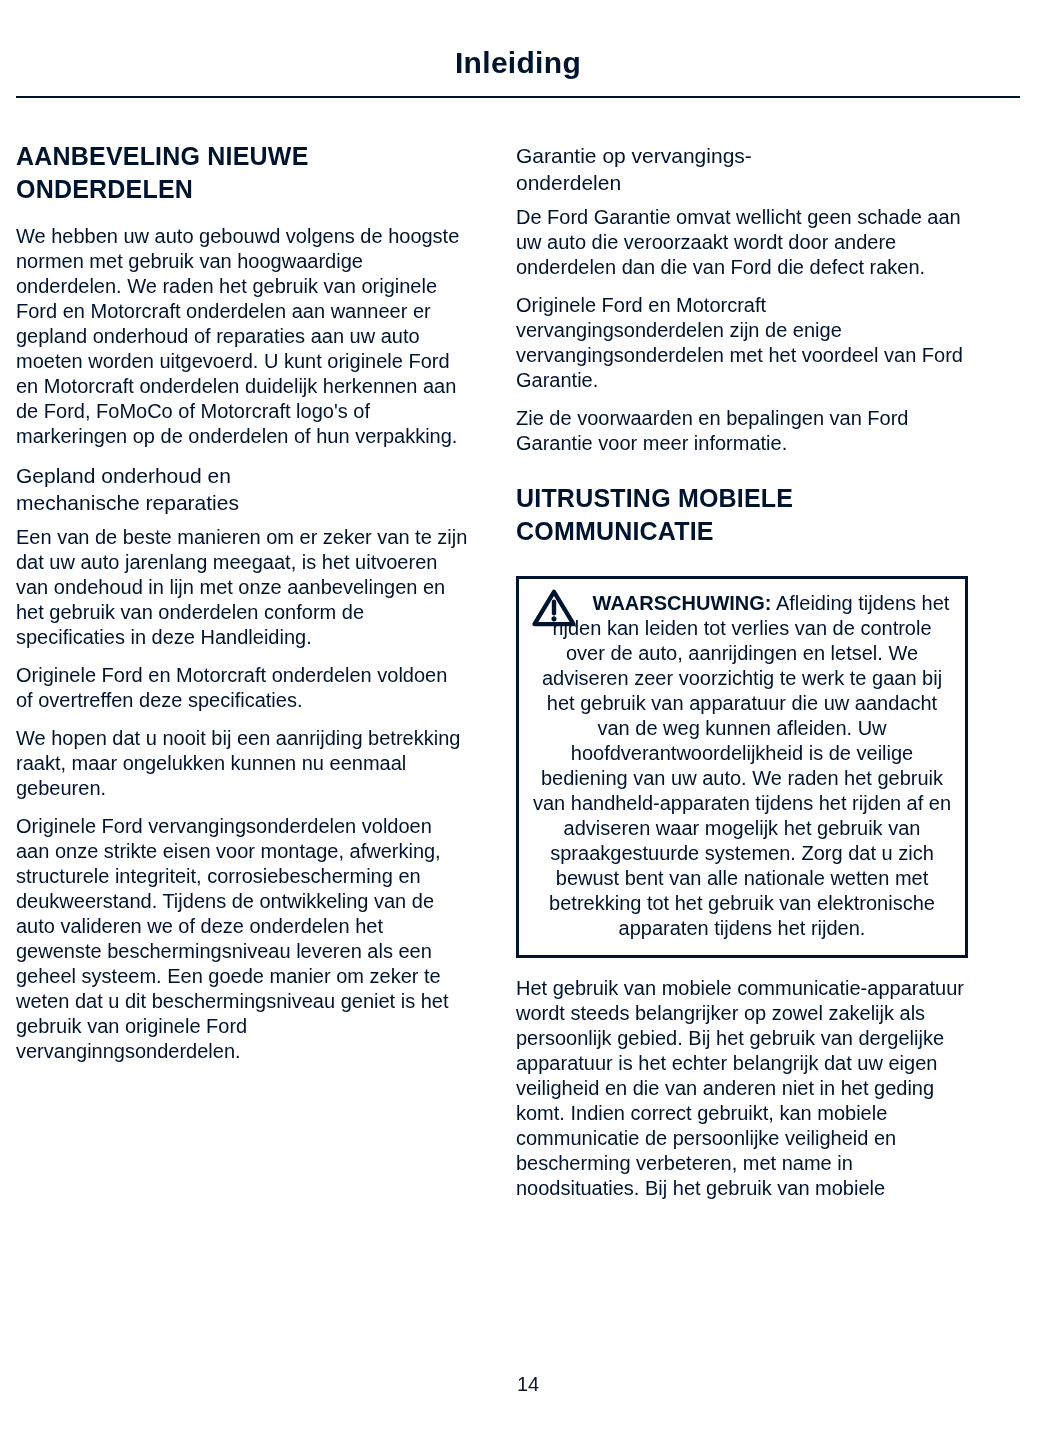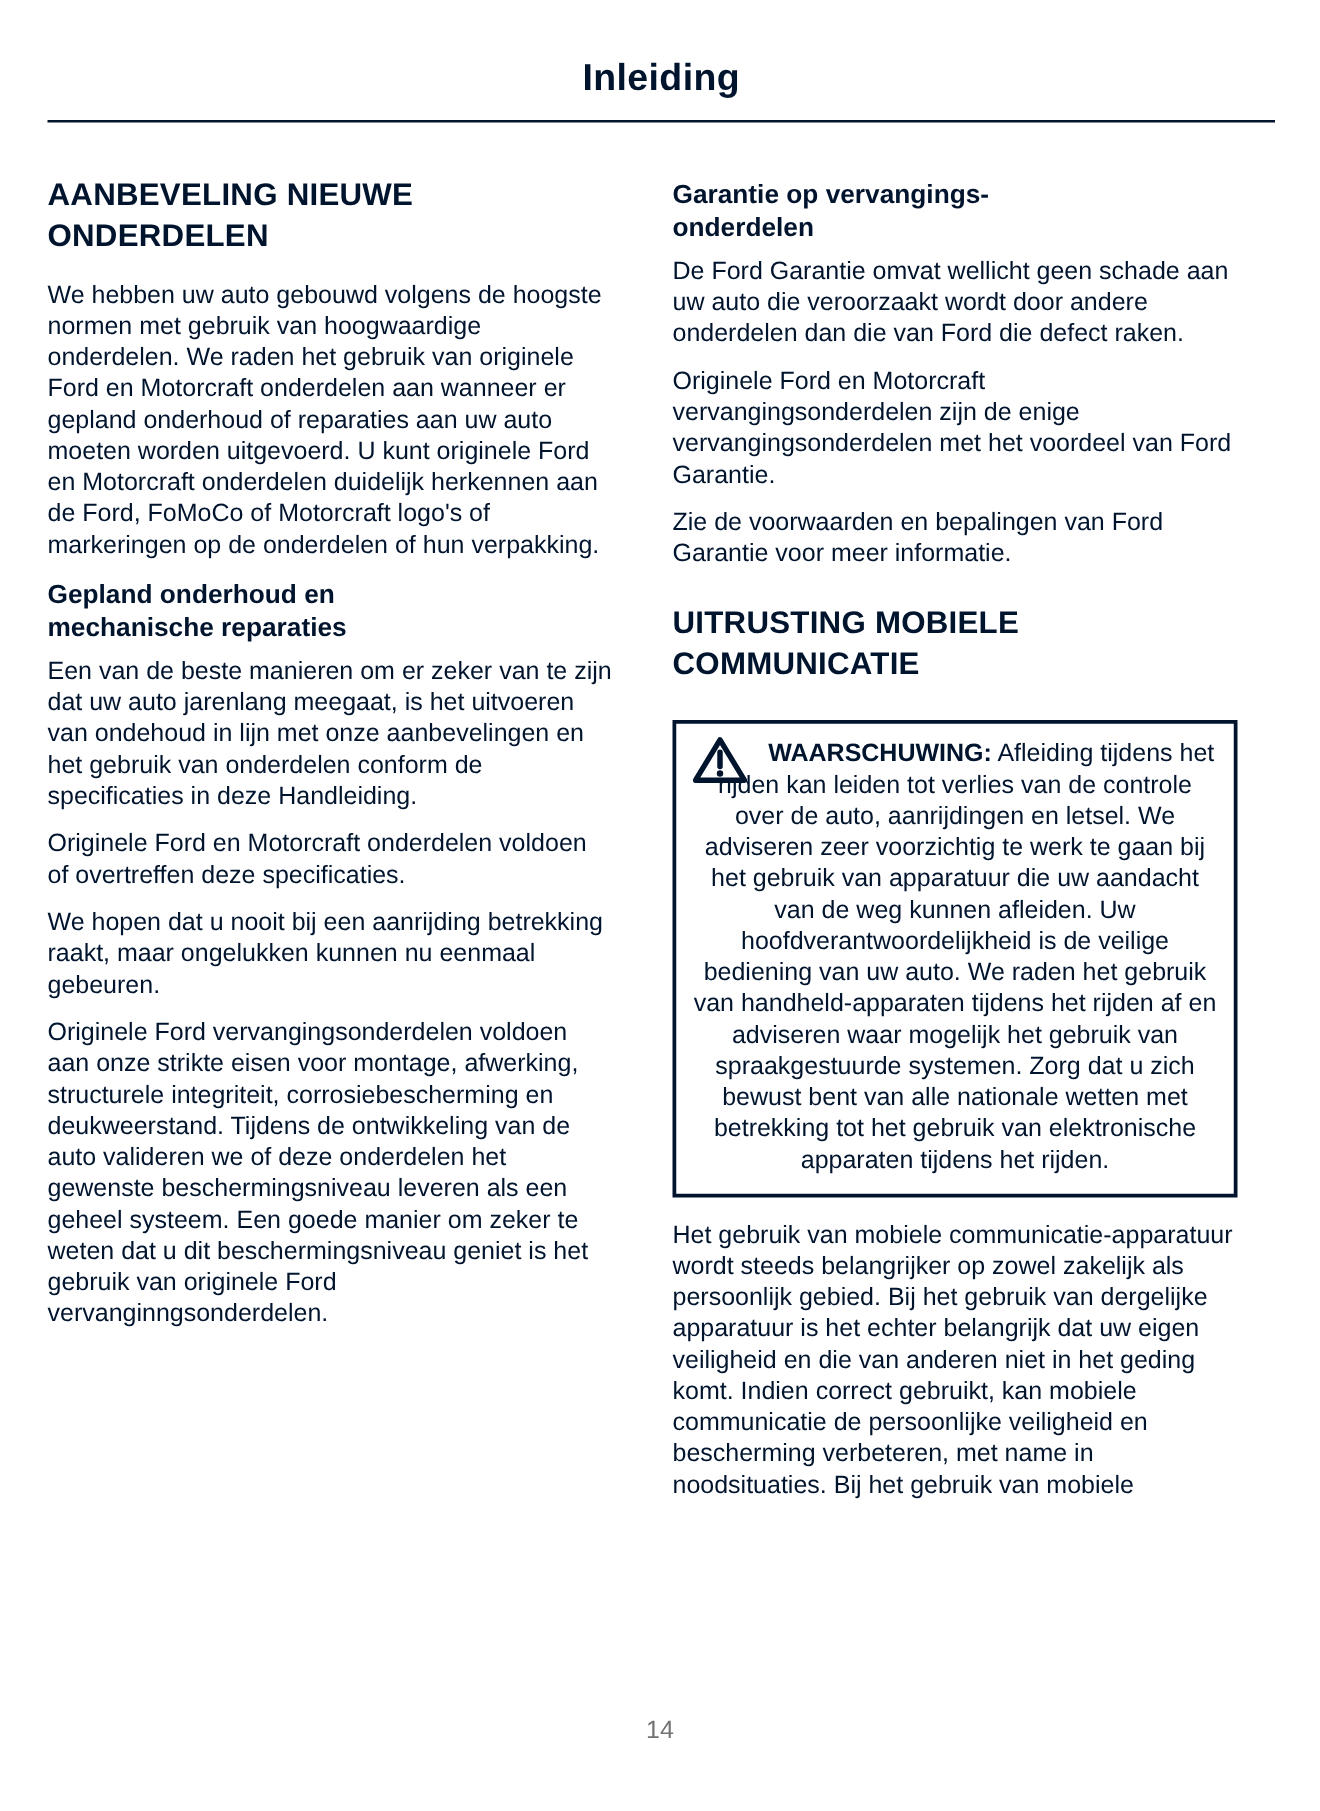--- a/index.html
+++ b/index.html
@@ -7,21 +7,21 @@
   body {
     width:1056px; height:1449px;
     font-family:"Liberation Sans", sans-serif;
     color:#00142e;
     position:relative;
     overflow:hidden;
   }
   .page {
     position:relative;
     width:1056px; height:1449px;
-    padding:46px 36px 0 38px;
+    padding:46px 36px 0 16px;
     background:#ffffff;
   }
   .header-title {
     text-align:center;
     font-size:30px;
     font-weight:bold;
     line-height:34px;
     letter-spacing:0.3px;
   }
   .rule {
@@ -38,21 +38,21 @@
   h2.allcaps {
     font-size:25px;
     font-weight:bold;
     line-height:33px;
     margin:0 0 18px 0;
     letter-spacing:0.2px;
   }
   h2.allcaps.mt { margin-top:26px; }
   h3.sub {
     font-size:21px;
-    font-weight:bold;
+    font-weight:normal;
     line-height:27px;
     margin:12px 0 9px 0;
   }
   h3.sub.first { margin-top:2px; }
   .w300 { max-width:310px; }
   .w330 { max-width:340px; }
   p.body {
     font-size:20px;
     line-height:25px;
     margin:0 0 13px 0;
@@ -76,21 +76,21 @@
     display:block;
   }
   .warn-icon svg { display:block; width:46px; height:40px; }
   .page-number {
     position:absolute;
     left:0; right:0;
     top:1372px;
     text-align:center;
     font-size:20px;
     line-height:25px;
-    color:#737373;
+    color:#0f172a;
   }
 </style>
 </head>
 <body>
 
 <div class="page">
 
   <header>
     <div class="header-title">Inleiding</div>
     <div class="rule"></div>

